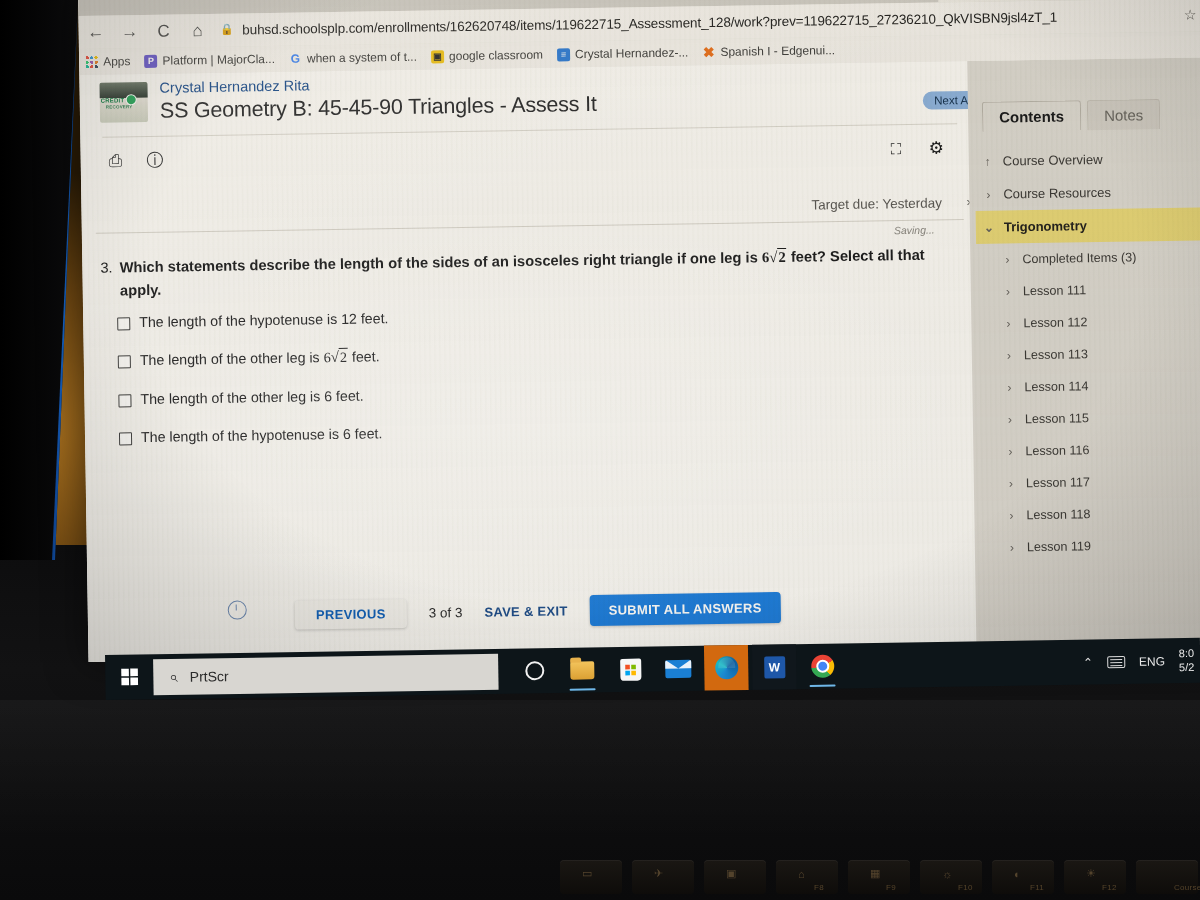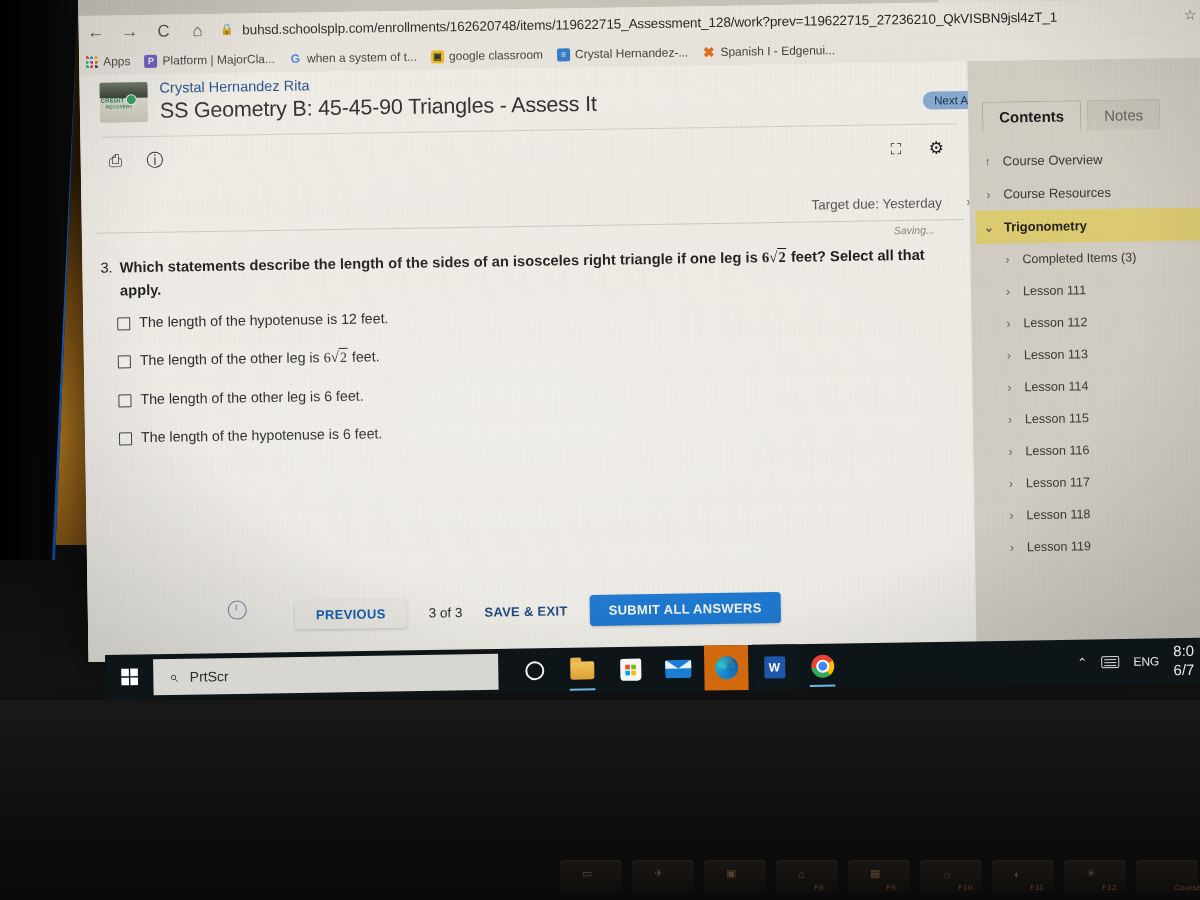--- a/index.html
+++ b/index.html
@@ -348,21 +348,21 @@
     padding-right:6px; color:#e8e8e8; font-size:12px;
   }
   .tray-chev { font-size:12px; }
   .tray-kb {
     width:18px; height:12px; border:1.4px solid #dcdcdc; border-radius:2px; position:relative;
   }
   .tray-kb::after {
     content:""; position:absolute; left:2px; top:2px; right:2px; height:1.2px; background:#dcdcdc;
     box-shadow:0 3px 0 #dcdcdc, 0 6px 0 #dcdcdc;
   }
-  #tray-clock { text-align:left; line-height:1.25; font-size:15px; }
+  #tray-clock { text-align:left; line-height:1.25; font-size:11px; }
 </style>
 </head>
 <body>
 
 <div id="photo-env"></div>
 <div id="laptop-deck"></div>
 <div id="deck-sheen"></div>
 <div class="keyrow" id="keyrow">
     <div class="key" style="left: 0px; width: 62px;"></div>
     <span class="keyglyph" style="left: 22px;">▭</span>
@@ -603,16 +603,16 @@
         <div class="chrome-ball"></div>
         <span class="underline"></span>
       </div>
   </div>
   <div id="tb-tray">
     <span class="tray-chev">⌃</span>
     <span class="tray-kb"></span>
     <span>ENG</span>
     <span id="tray-clock">
       <span>8:0</span><br>
-      <span>6/7</span>
+      <span>5/2</span>
     </span>
   </div>
 </div>
 
 </body></html>

